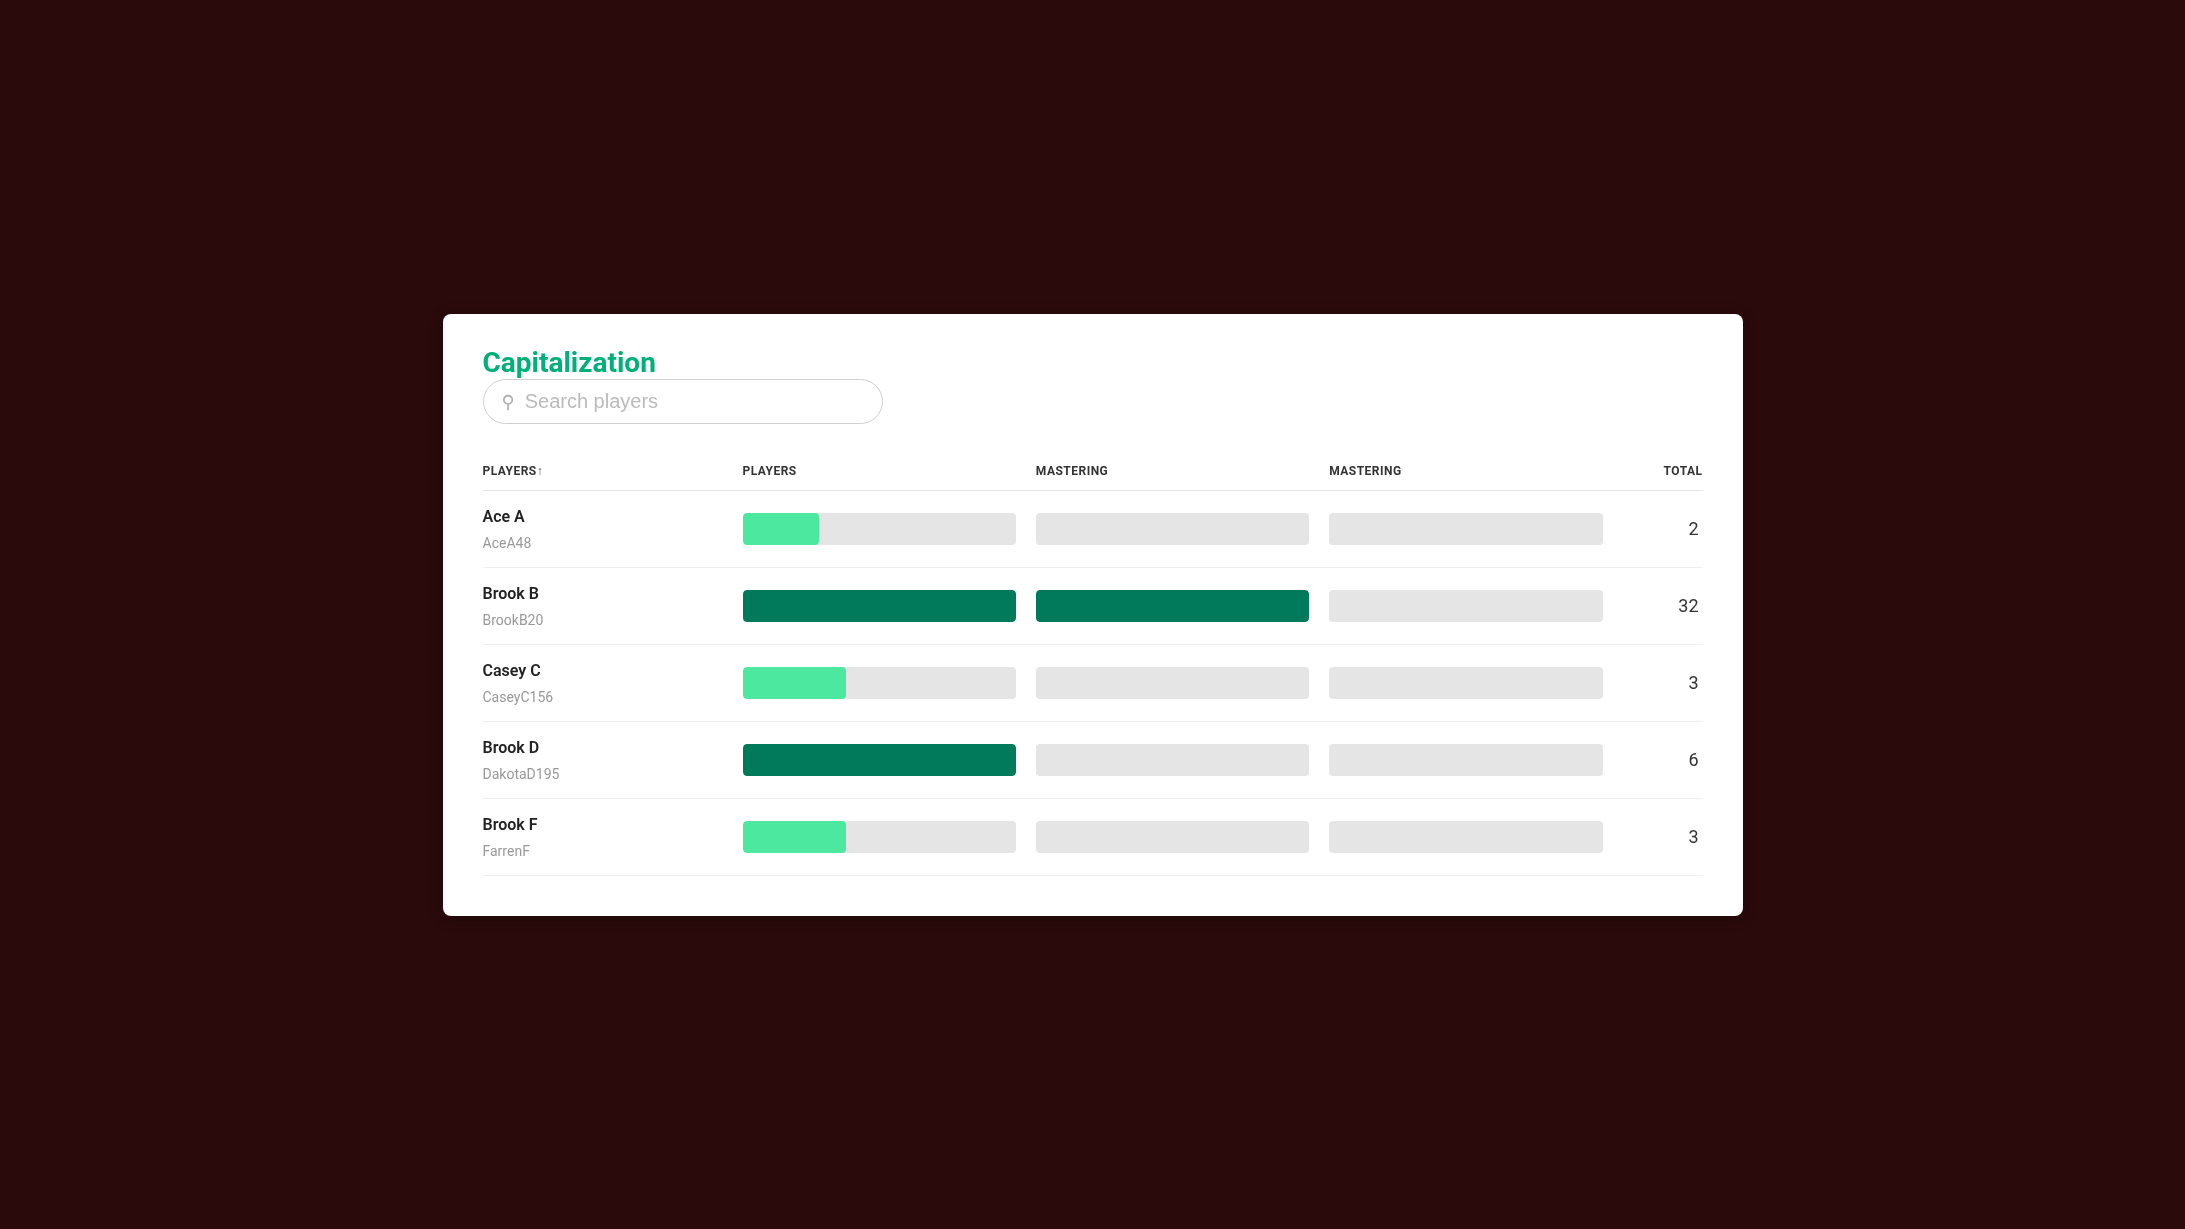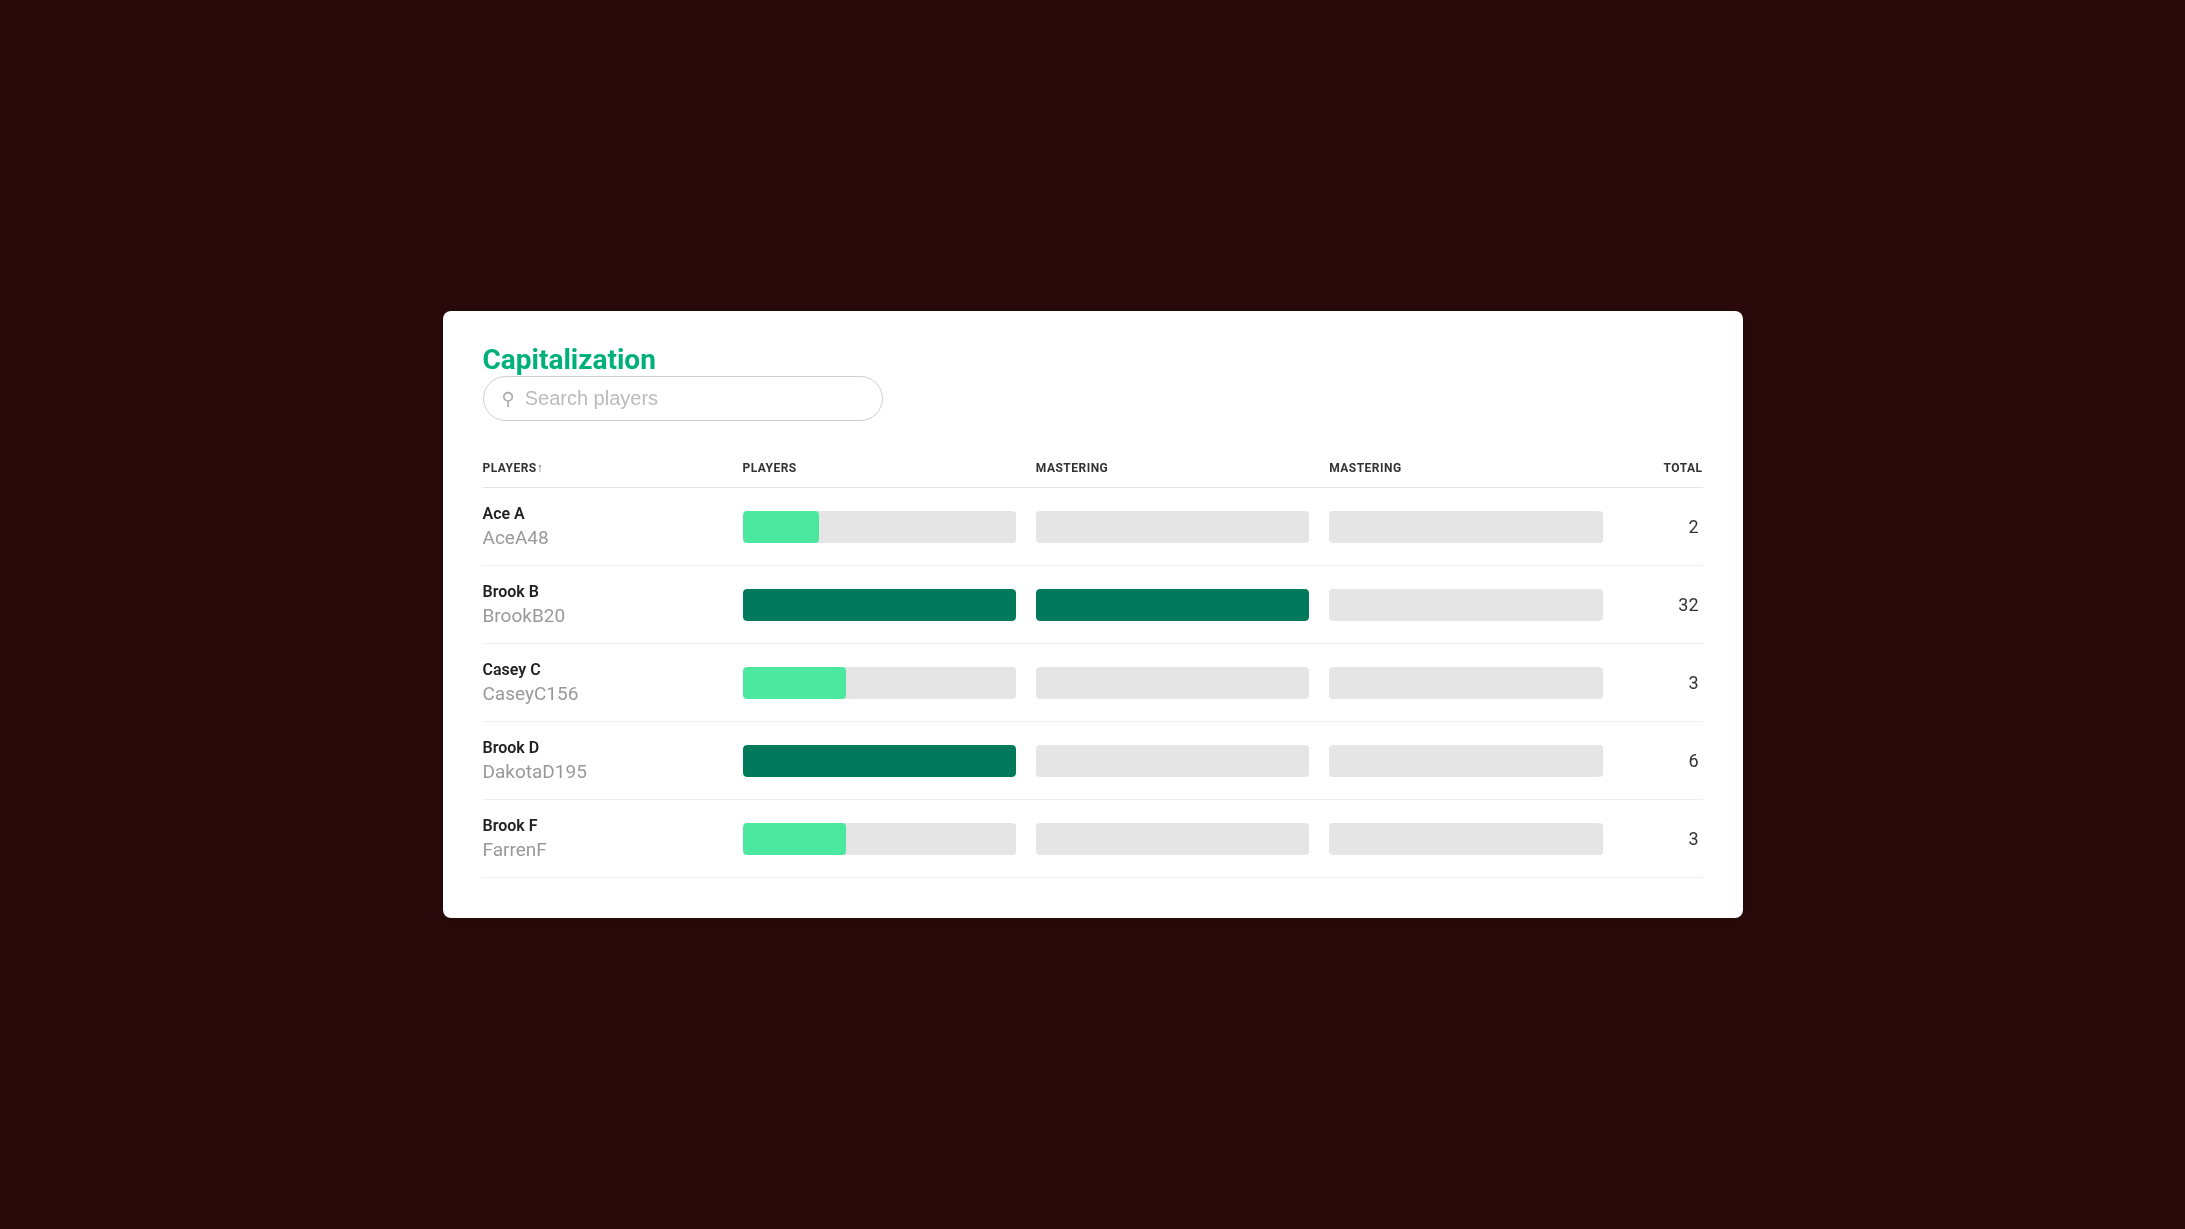--- a/index.html
+++ b/index.html
@@ -88,31 +88,31 @@
       display: grid;
       grid-template-columns: 260px 1fr 1fr 1fr 80px;
       padding: 16px 0;
       border-bottom: 1px solid #efefef;
       align-items: center;
     }
 
     .player-info {
       display: flex;
       flex-direction: column;
-      gap: 3px;
+      gap: 9px;
     }
 
     .player-name {
       font-size: 16px;
       font-weight: 600;
       color: #222;
     }
 
     .player-username {
-      font-size: 19px;
+      font-size: 14px;
       color: #999;
     }
 
     .bar-cell {
       padding-right: 20px;
     }
 
     .bar-track {
       background: #e5e5e5;
       border-radius: 4px;

